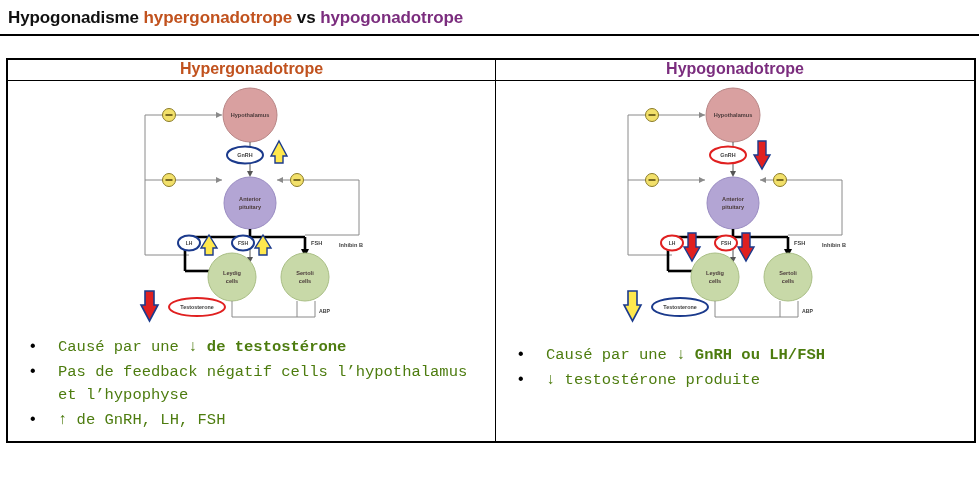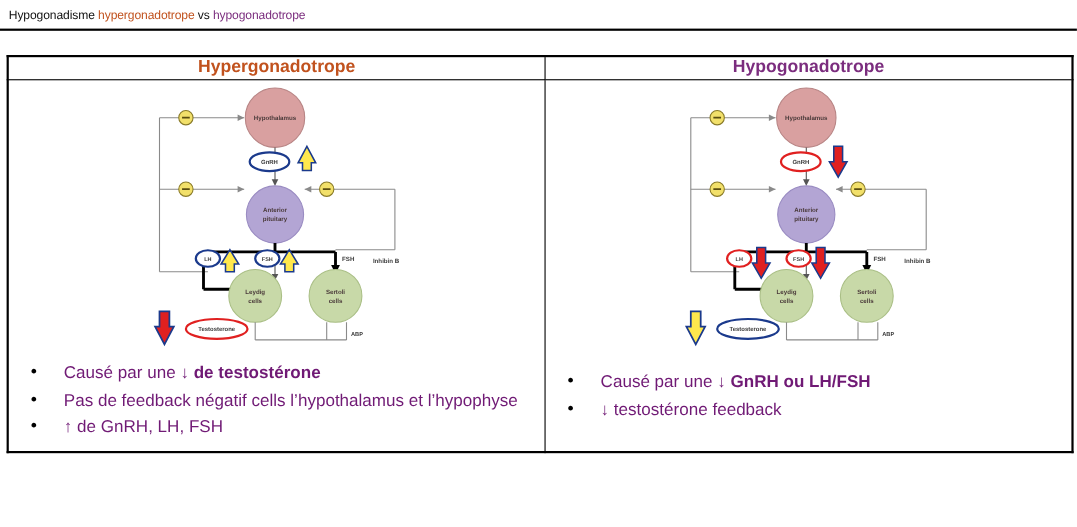--- a/index.html
+++ b/index.html
@@ -9,22 +9,22 @@
   }
   body {
     width: 979px;
     height: 479px;
     font-family: "Liberation Sans", sans-serif;
     color: #000000;
     overflow: hidden;
   }
 
   .page-title {
-    font-size: 11px;
-    font-weight: normal;
+    font-size: 17px;
+    font-weight: bold;
     padding: 8px 8px 0 8px;
     letter-spacing: -0.1px;
     white-space: nowrap;
   }
   .title-seg-hyper { color: #c1521e; }
   .title-seg-hypo  { color: #7b2d7e; }
   .title-seg-plain { color: #111111; }
 
   .title-rule {
     margin-top: 6px;
@@ -68,21 +68,22 @@
     padding-top: 4px;
   }
   .diagram-wrap.right-pad { padding-top: 4px; }
 
   .bullets {
     list-style: none;
     margin: 0;
     padding: 4px 10px 8px 20px;
     font-size: 15.5px;
     line-height: 1.52;
-    color: #701a75;
+    color: #4d7c0f;
+    font-family: Liberation Mono, monospace;
   }
   .bullets li {
     position: relative;
     padding-left: 30px;
     margin-bottom: 1px;
   }
   .bullets li::before {
     content: "\2022";
     position: absolute;
     left: 0;
@@ -301,18 +302,18 @@
             <path d="M105,232 L188,232"></path>
             <path d="M170,216 L170,232"></path>
             <path d="M188,216 L188,232"></path>
           </g>
           <text class="dg-label" x="192" y="228" font-size="5.2">ABP</text>
         </svg>
       </div>
 
       <ul class="bullets right-bullets">
         <li><span>Causé par une </span><span class="arrow b">↓</span><span class="b"> GnRH ou LH/FSH</span></li>
-        <li><span class="arrow">↓</span><span> testostérone feedback</span></li>
+        <li><span class="arrow">↓</span><span> testostérone produite</span></li>
       </ul>
     </td>
   </tr>
 </tbody>
   </table>
 
 </body></html>

